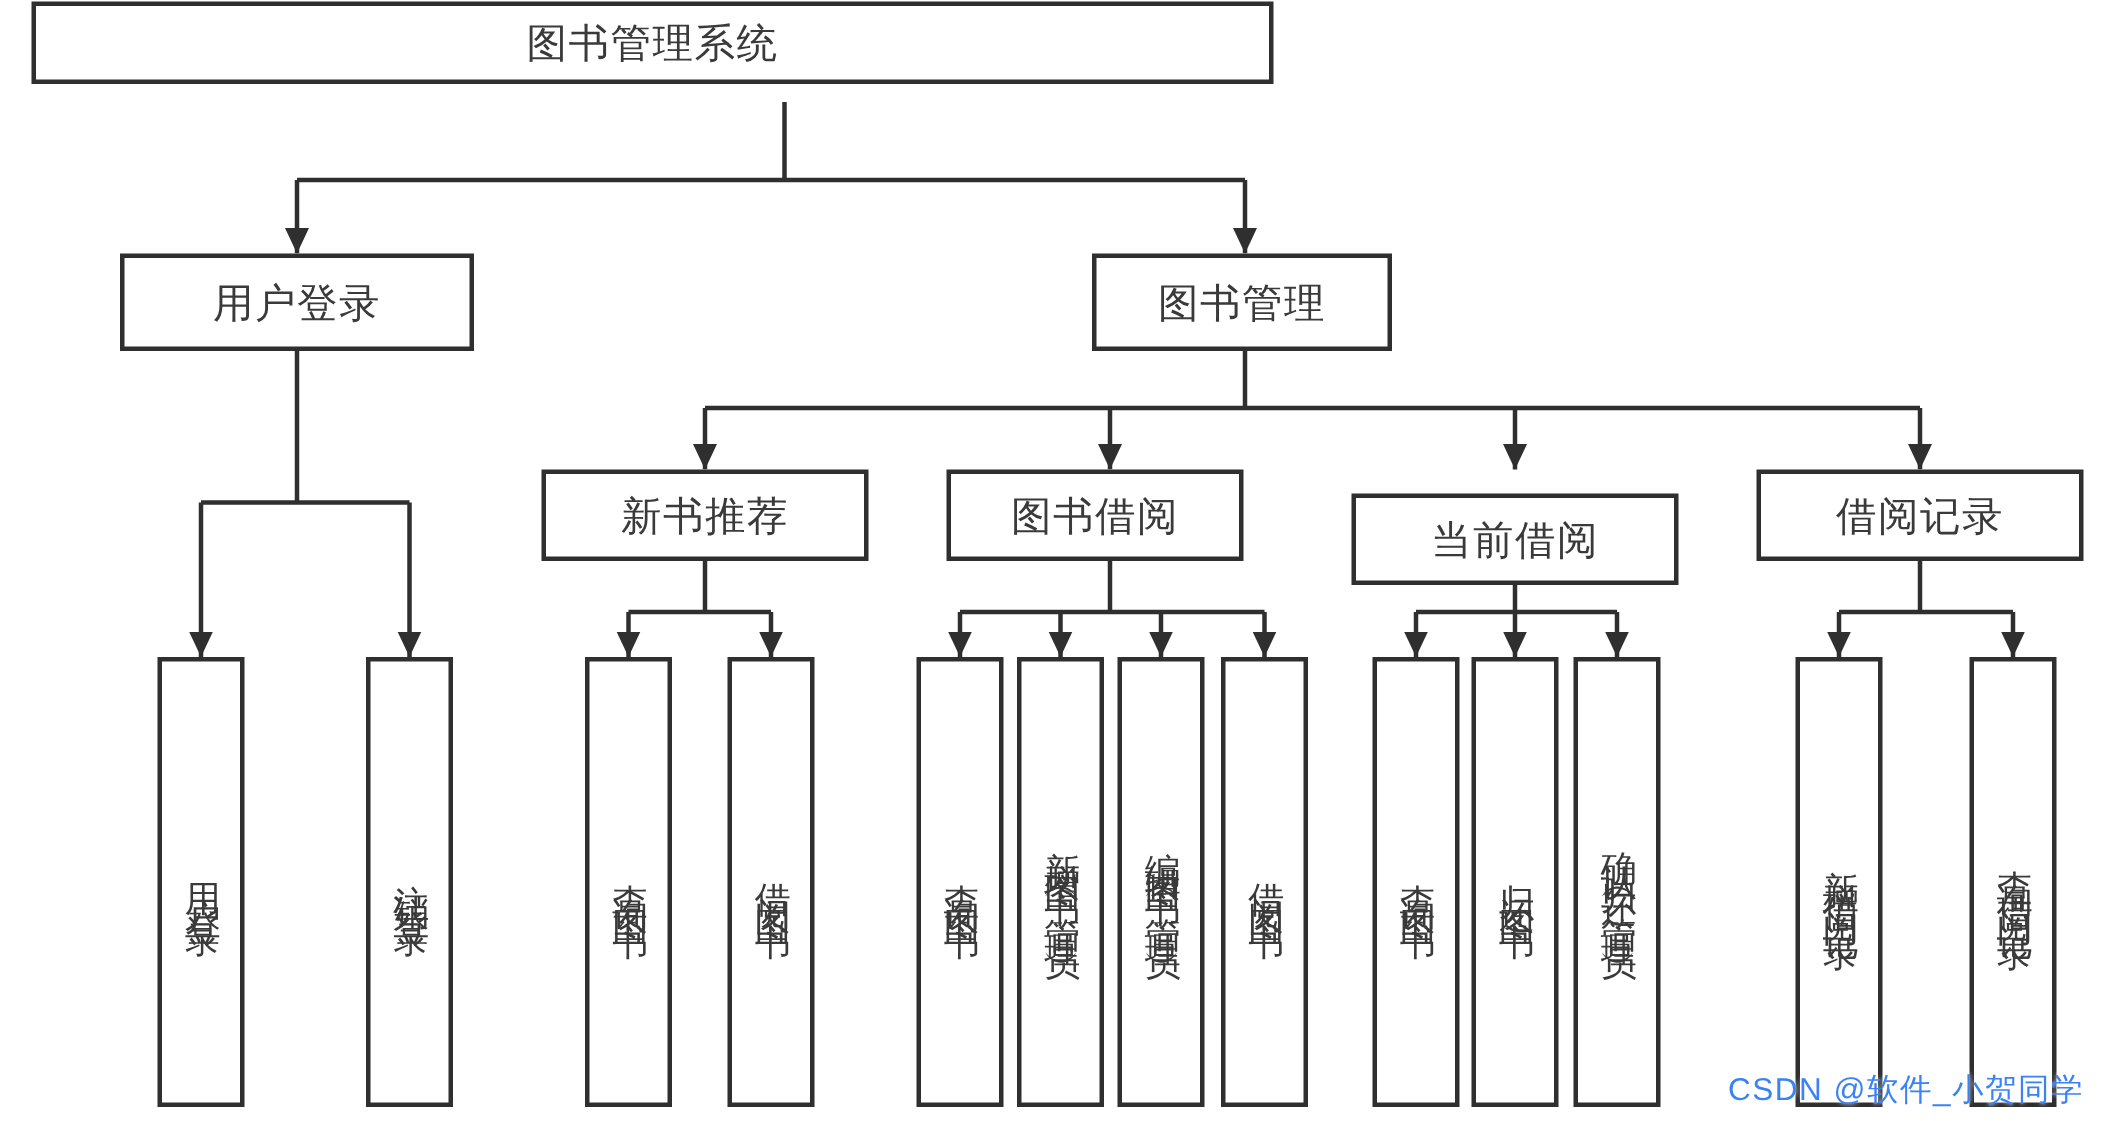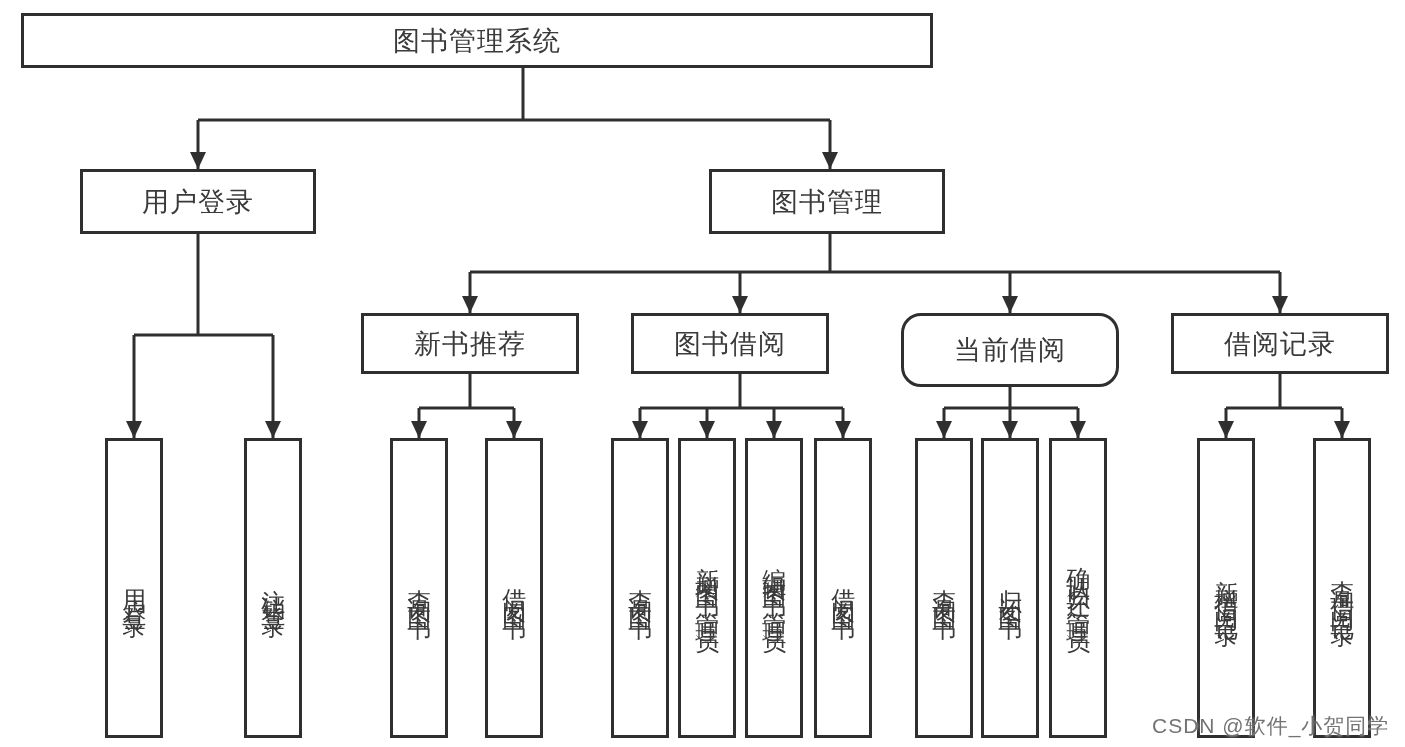--- a/index.html
+++ b/index.html
@@ -33,21 +33,21 @@
     font-size:24px;
     letter-spacing:9px;
     line-height:1.1;
     color:#3a3a3a;
   }
   .watermark{
     position:absolute;
     left:1152px;top:712px;
     font-size:21px;
     letter-spacing:1px;
-    color:#737373;
+    color:#3b82f6;
     text-shadow:0 0 3px rgba(255,255,255,0.9);
     z-index:5;
     white-space:nowrap;
   }
 </style>
 </head>
 <body>
 
 <div class="canvas">
 
@@ -106,38 +106,38 @@
     </g>
 
     <g stroke="#2f2f2f" stroke-width="3" fill="none">
       <line x1="1280" y1="374" x2="1280" y2="408"></line>
       <line x1="1226" y1="408" x2="1342" y2="408"></line>
       <line x1="1226" y1="408" x2="1226" y2="438" marker-end="url(#ah)"></line>
       <line x1="1342" y1="408" x2="1342" y2="438" marker-end="url(#ah)"></line>
     </g>
   </svg>
 
-  <div class="box hbox" style="left:21px;top:13px;width:912px;height:55px;">
+  <div class="box hbox" style="left:21px;top:1px;width:828px;height:55px;">
     <span>图书管理系统</span>
   </div>
 
   <div class="box hbox" style="left:80px;top:169px;width:236px;height:65px;">
     <span>用户登录</span>
   </div>
-  <div class="box hbox" style="left:709px;top:169px;width:236px;height:65px;text-align:center;">
+  <div class="box hbox" style="left:728px;top:169px;width:200px;height:65px;text-align:center;">
     <span>图书管理</span>
   </div>
 
   <div class="box hbox" style="left:361px;top:313px;width:218px;height:61px;align-items:center;">
     <span>新书推荐</span>
   </div>
   <div class="box hbox" style="left:631px;top:313px;width:198px;height:61px;">
     <span>图书借阅</span>
   </div>
-  <div class="box hbox" style="left:901px;top:313px;width:218px;height:74px;border-radius:20px;">
+  <div class="box hbox" style="left:901px;top:329px;width:218px;height:61px;">
     <span>当前借阅</span>
   </div>
   <div class="box hbox" style="left:1171px;top:313px;width:218px;height:61px;">
     <span>借阅记录</span>
   </div>
 
   <div class="box vbox" style="left:105px;top:438px;width:58px;height:300px;">
     <span>用户登录</span>
   </div>
   <div class="box vbox" style="left:244px;top:438px;width:58px;height:300px;">

